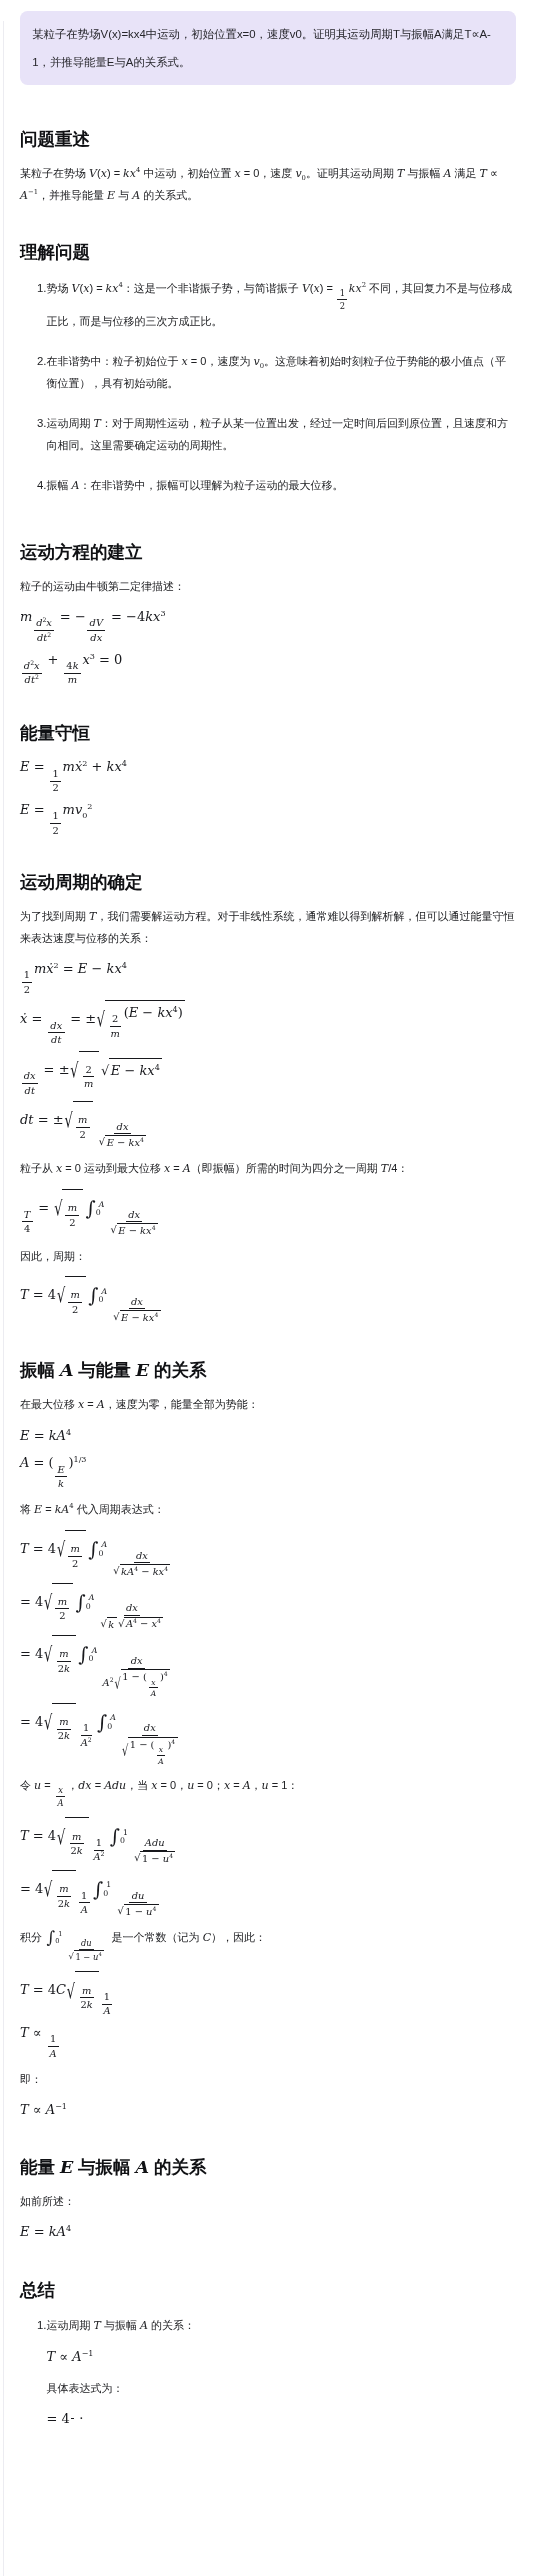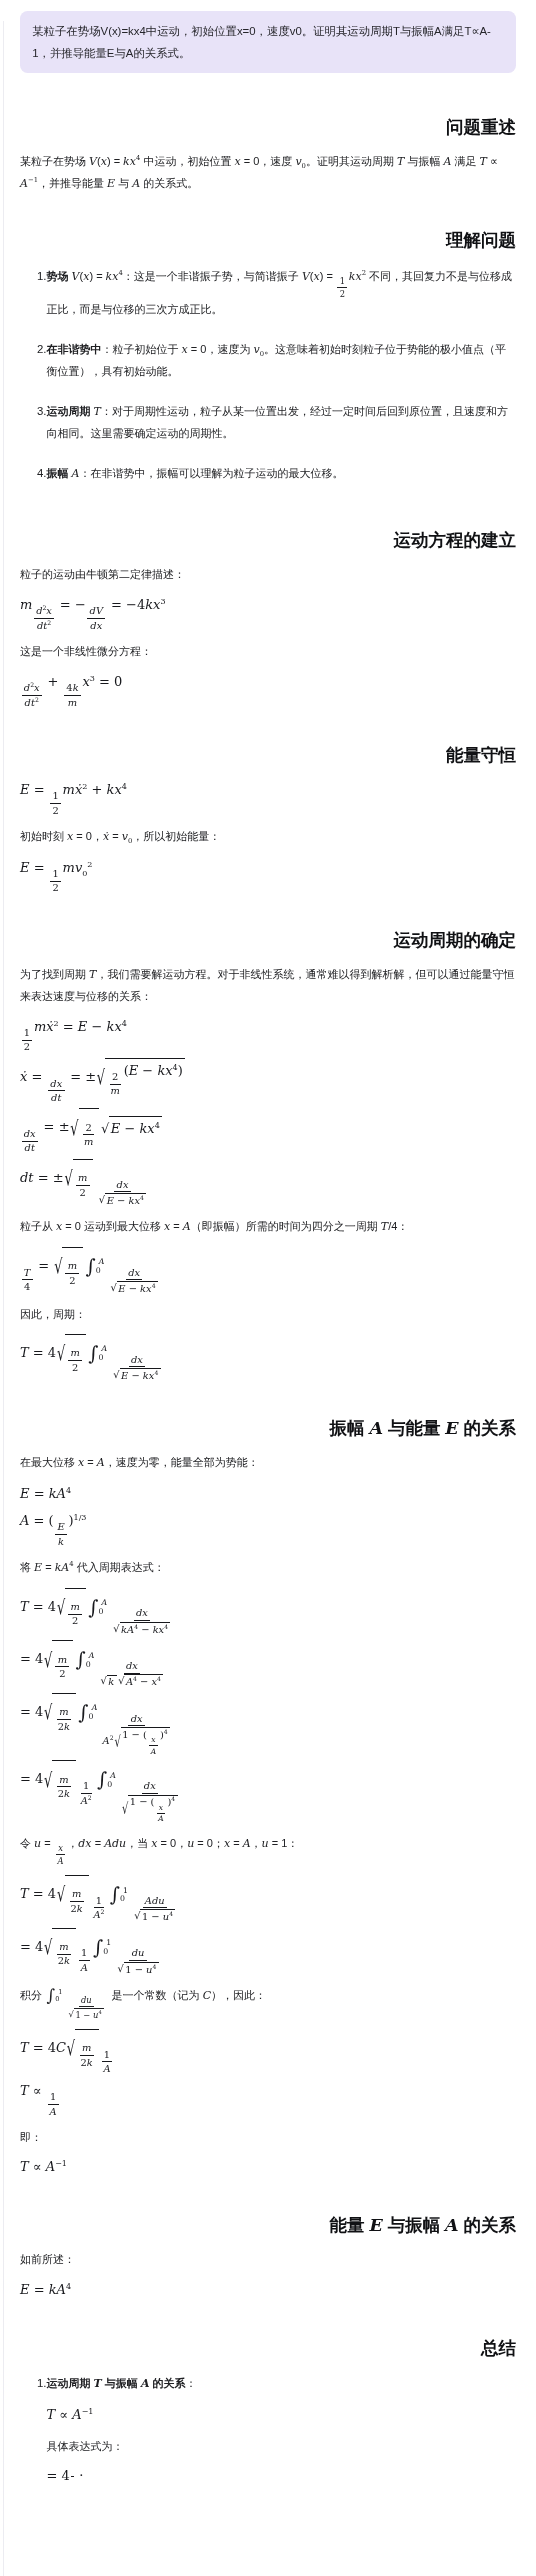--- a/index.html
+++ b/index.html
@@ -1,25 +1,25 @@
 <!DOCTYPE html>
 <html style="font-size:12.2px"><head>
 <meta charset="utf-8">
 <style>
   html,body{margin:0;padding:0;background:#ffffff;}
   body{width:536px;font-family:"Liberation Sans","DejaVu Sans",sans-serif;color:#202124;}
   .page{position:relative;width:536px;min-height:2576px;box-sizing:border-box;padding:10.7px 20px 46px 20px;}
   .edge-line{position:absolute;left:3.1px;top:21.4px;bottom:0;width:0.8px;background:#ececf1;}
-  .user-bubble{background:#e8e3f8;border-radius:7.6px;padding:9.2px 12.2px;font-size:11.4px;line-height:22px;color:#26262b;margin-bottom:43px;}
-  h2{font-size:17.5px;line-height:1.3;color:#101114;margin:35px 0 12.2px 0;font-weight:700;text-align:right;}
+  .user-bubble{background:#e8e3f8;border-radius:7.6px;padding:9.2px 12.2px;font-size:11.4px;line-height:28px;color:#26262b;margin-bottom:43px;}
+  h2{font-size:17.5px;line-height:1.3;color:#101114;margin:35px 0 12.2px 0;font-weight:700;}
   .p{font-size:11px;line-height:20.6px;margin:9.2px 0;}
   .m-line{font-family:"DejaVu Serif","Liberation Serif",serif;font-size:13px;line-height:1.75;margin:4.6px 0;color:#17181c;}
   .p i,.m-line i,h2 i{font-family:"DejaVu Serif","Liberation Serif",serif;font-style:italic;font-weight:inherit;}
   h2 i{font-weight:700;}
-  b{font-weight:700;}
+  b{font-weight:400;}
   b i{font-weight:700;}
   sup,sub{font-size:0.62em;line-height:1;}
   .p .fr,.p .sq,.p .in,.p sup,.p sub{font-family:"DejaVu Serif","Liberation Serif",serif;}
   .fr{display:inline-flex;flex-direction:column;align-items:center;vertical-align:-0.55em;font-size:0.76em;line-height:1.2;margin:0 1.5px;text-align:center;}
   .fr .fn{border-bottom:0.8px solid currentColor;padding:0 2.3px 0.8px 2.3px;}
   .fr .fd{padding:0.8px 2.3px 0 2.3px;}
   .sq{display:inline-flex;align-items:center;margin:0 0.8px;vertical-align:middle;}
   .sqs{line-height:1;}
   .sq:has(.fr) .sqs{transform:scaleY(1.55);transform-origin:center;}
   .sqb{border-top:0.8px solid currentColor;padding:0.8px 2.3px 0 1.5px;}
@@ -80,34 +80,32 @@
       </div>
       <h2>运动方程的建立</h2>
       <div class="p">粒子的运动由牛顿第二定律描述：</div>
       <div class="m-line"><i>m</i><span class="fr">
           <span class="fn"><i>d</i><sup>2</sup><i>x</i></span>
           <span class="fd"><i>dt</i><sup>2</sup></span>
         </span> = −<span class="fr">
           <span class="fn"><i>dV</i></span>
           <span class="fd"><i>dx</i></span>
         </span> = −4<i>kx</i><sup>3</sup></div>
-      <div class="p">这是一个非线性微分方程：</div>
       <div class="m-line"><span class="fr">
           <span class="fn"><i>d</i><sup>2</sup><i>x</i></span>
           <span class="fd"><i>dt</i><sup>2</sup></span>
         </span> + <span class="fr">
           <span class="fn">4<i>k</i></span>
           <span class="fd"><i>m</i></span>
         </span><i>x</i><sup>3</sup> = 0</div>
       <h2>能量守恒</h2>
       <div class="m-line"><i>E</i> = <span class="fr">
           <span class="fn">1</span>
           <span class="fd">2</span>
         </span><i>mẋ</i><sup>2</sup> + <i>kx</i><sup>4</sup></div>
-      <div class="p">初始时刻 <i>x</i> = 0，<i>ẋ</i> = <i>v</i><sub>0</sub>，所以初始能量：</div>
       <div class="m-line"><i>E</i> = <span class="fr">
           <span class="fn">1</span>
           <span class="fd">2</span>
         </span><i>mv</i><sub>0</sub><sup>2</sup></div>
       <h2>运动周期的确定</h2>
       <div class="p">为了找到周期 <i>T</i>，我们需要解运动方程。对于非线性系统，通常难以得到解析解，但可以通过能量守恒来表达速度与位移的关系：</div>
       <div class="m-line"><span class="fr">
           <span class="fn">1</span>
           <span class="fd">2</span>
         </span><i>mẋ</i><sup>2</sup> = <i>E</i> − <i>kx</i><sup>4</sup></div>

